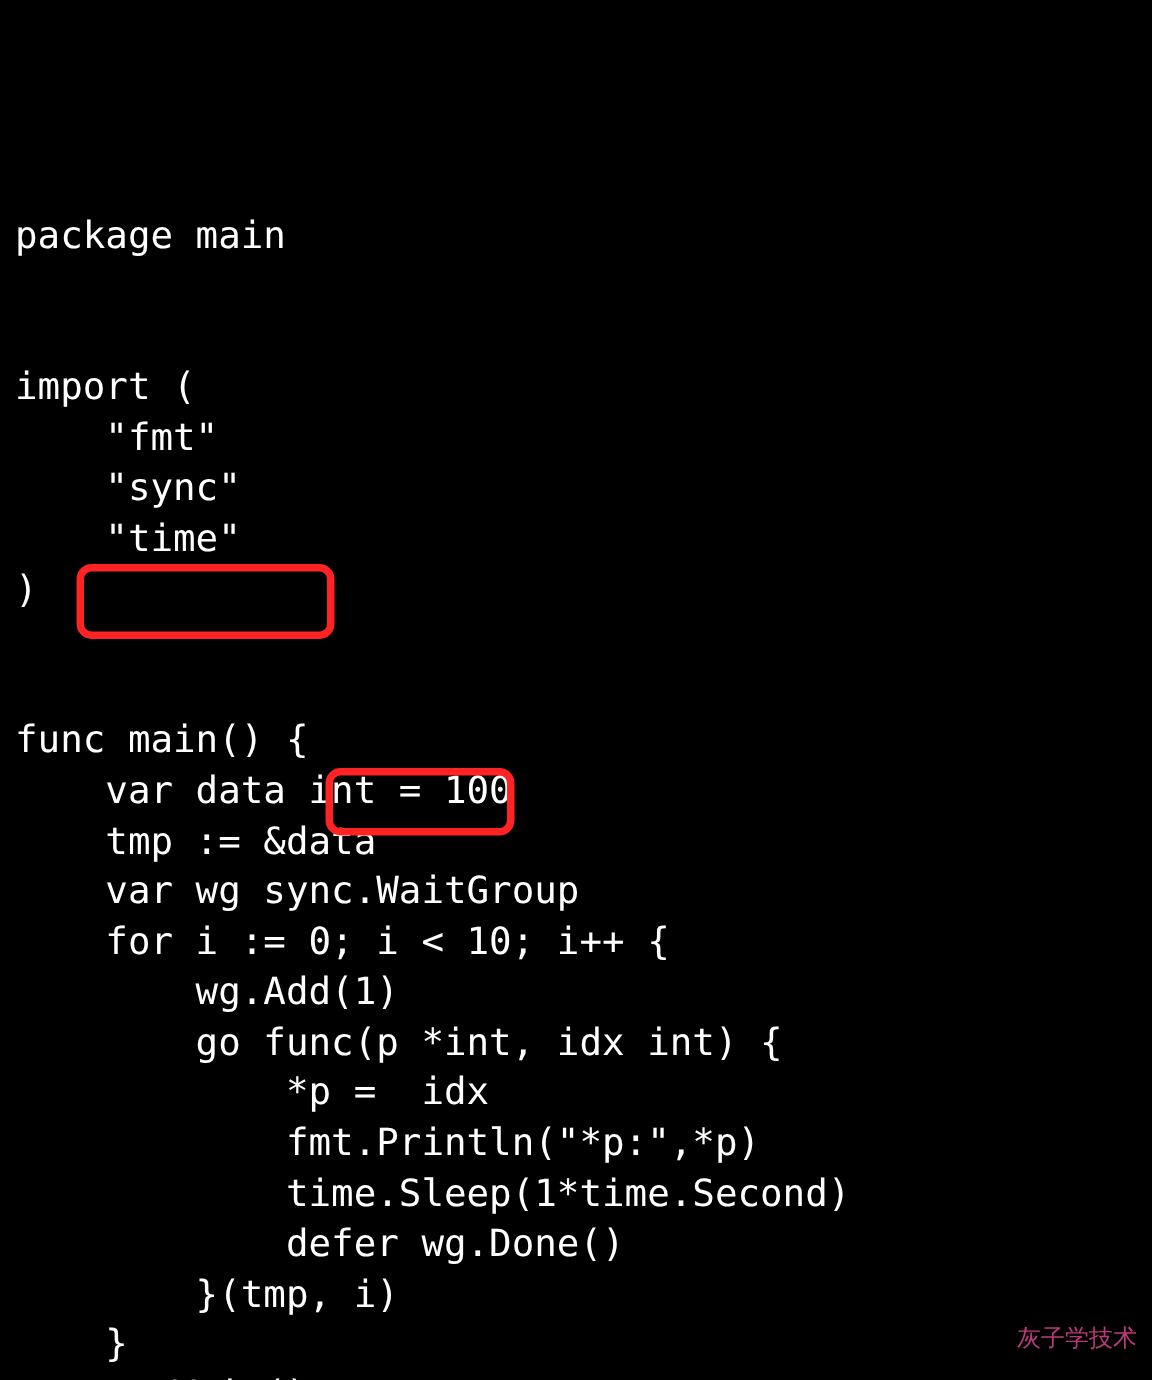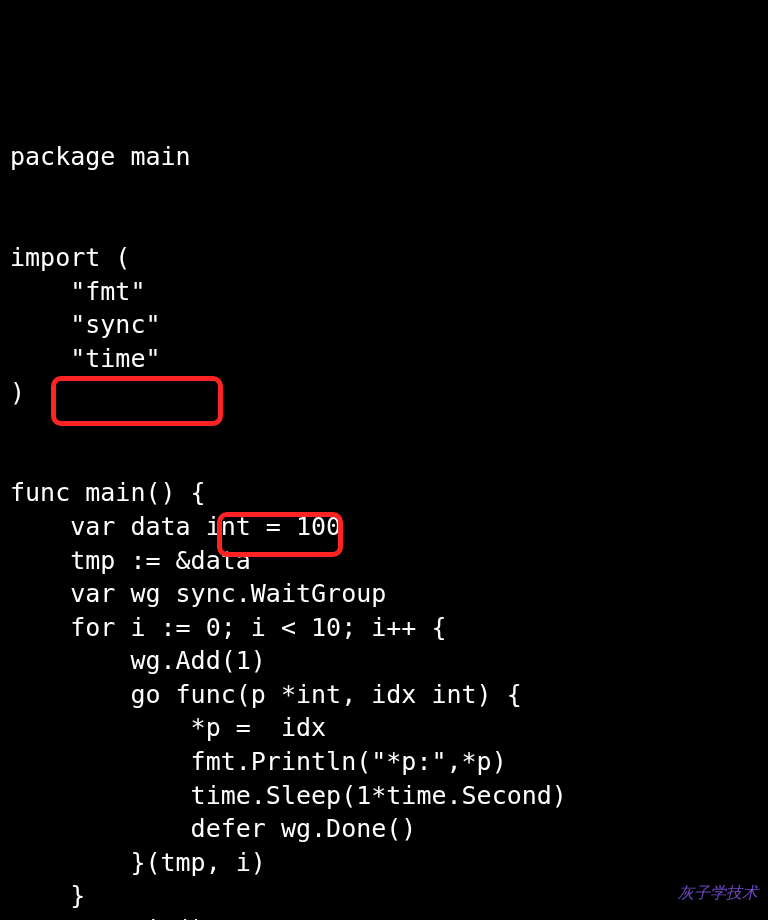--- a/index.html
+++ b/index.html
@@ -33,24 +33,23 @@
       align-items: center;
       gap: 6px;
       opacity: 0.8;
     }
     .watermark .wm-icon {
       width: 22px; height: 22px;
       display:inline-block;
     }
     .watermark .wm-text {
       font-size: 16px;
-      color: #8b5cf6;
+      color: #ec4899;
       font-family: sans-serif;
       white-space: nowrap;
-      font-style: italic;
     }
   </style>
 </head>
 <body>
 
 
 
 <div class="code-block"><span>package main
 
 

